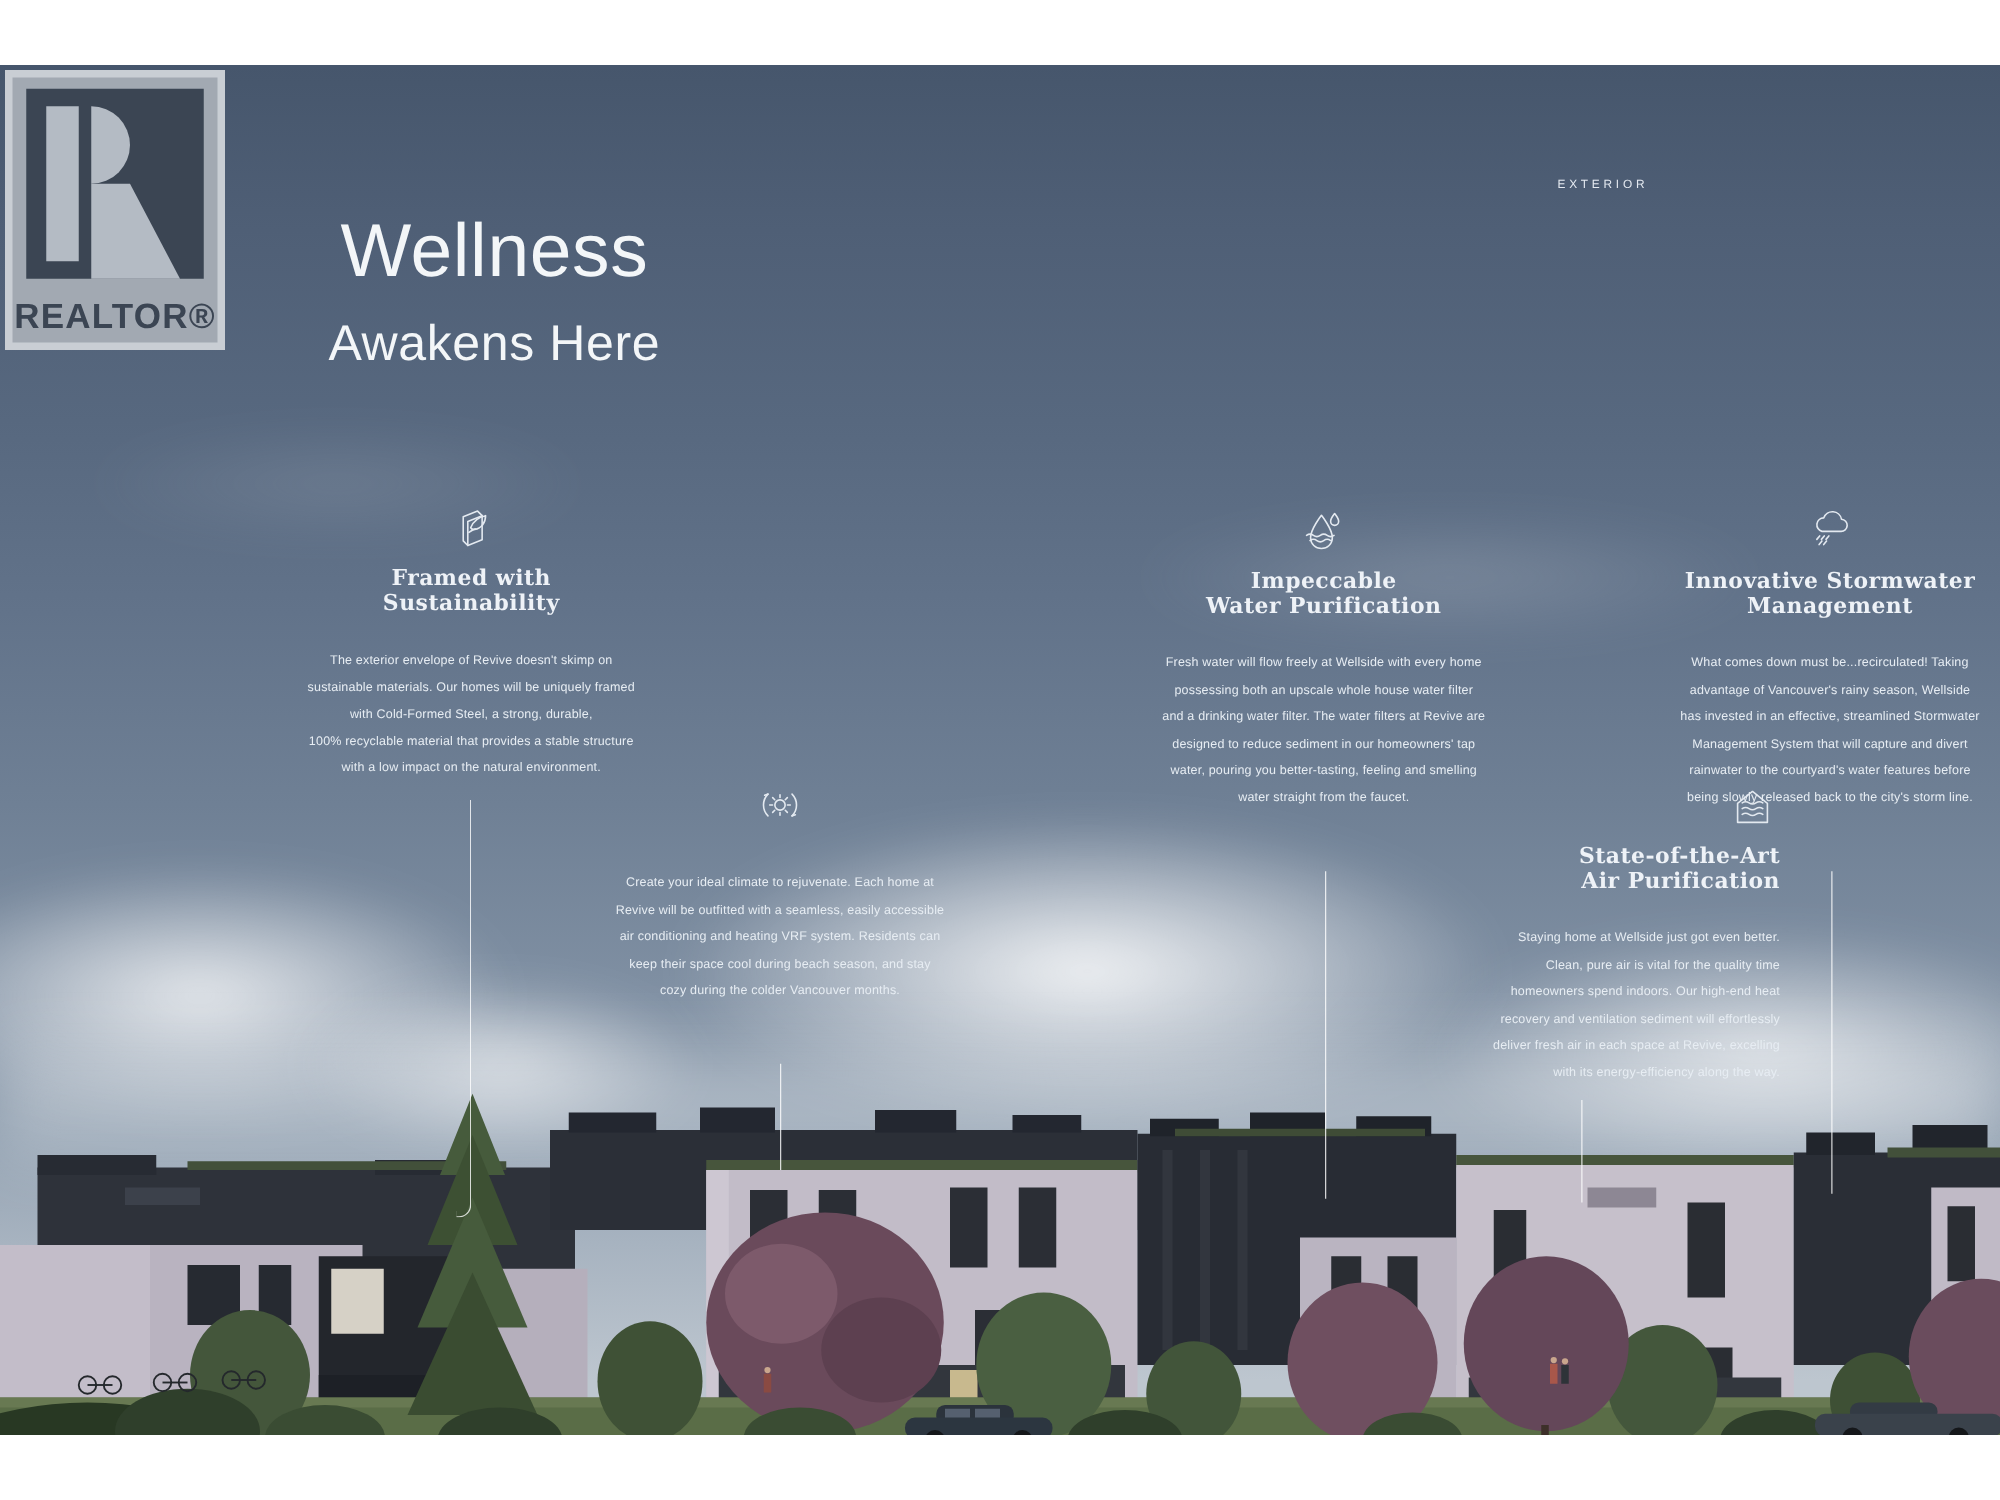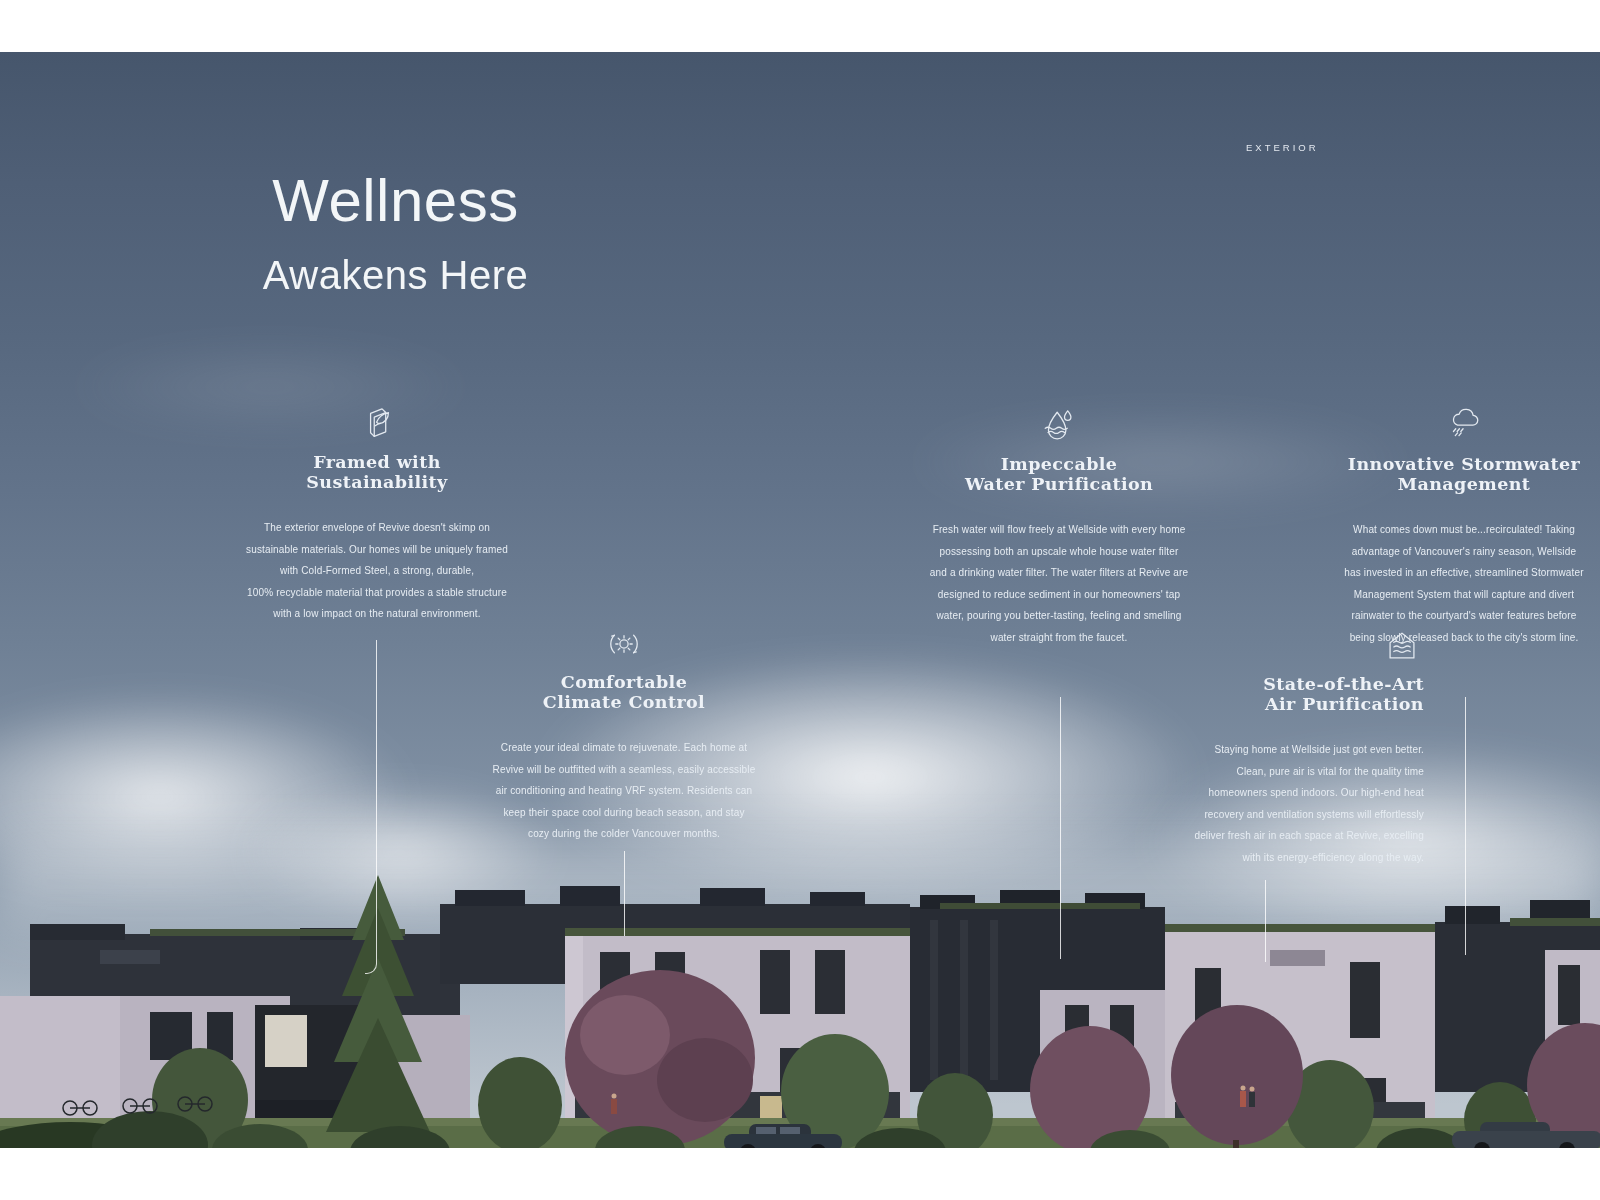--- a/index.html
+++ b/index.html
@@ -263,24 +263,20 @@
     <section class="feature f1">
       <div class="f-icon">
         <svg viewBox="0 0 48 48" fill="none" stroke="#e3e9f0" stroke-width="1.4" stroke-linecap="round" stroke-linejoin="round">
           <circle cx="24" cy="24" r="4.5"></circle>
           <path d="M24 17.5 V15 M24 30.5 V33 M17.5 24 H15 M30.5 24 H33 M19.4 19.4 L17.6 17.6 M28.6 28.6 L30.4 30.4 M19.4 28.6 L17.6 30.4 M28.6 19.4 L30.4 17.6"></path>
           <path d="M13.5 33.5 A13.5 13.5 0 0 1 13.5 14.5"></path>
           <path d="M34.5 14.5 A13.5 13.5 0 0 1 34.5 33.5"></path>
           <path d="M13.5 14.5 L10.6 15.4 M34.5 33.5 L37.4 32.6"></path>
         </svg>
       </div>
-      <h3 class="f-head">
-        <div>Comfortable</div>
-        <div>Climate Control</div>
-      </h3>
       <div class="f-body">
           <div>Create your ideal climate to rejuvenate. Each home at</div>
           <div>Revive will be outfitted with a seamless, easily accessible</div>
           <div>air conditioning and heating VRF system. Residents can</div>
           <div>keep their space cool during beach season, and stay</div>
           <div>cozy during the colder Vancouver months.</div>
         </div>
     </section>
 
     <section class="feature f2">
@@ -316,21 +312,21 @@
         </svg>
       </div>
       <h3 class="f-head">
         <div>State-of-the-Art</div>
         <div>Air Purification</div>
       </h3>
       <div class="f-body">
           <div>Staying home at Wellside just got even better.</div>
           <div>Clean, pure air is vital for the quality time</div>
           <div>homeowners spend indoors. Our high-end heat</div>
-          <div>recovery and ventilation systems will effortlessly</div>
+          <div>recovery and ventilation sediment will effortlessly</div>
           <div>deliver fresh air in each space at Revive, excelling</div>
           <div>with its energy-efficiency along the way.</div>
         </div>
     </section>
 
     <section class="feature f4">
       <div class="f-icon">
         <svg viewBox="0 0 48 48" fill="none" stroke="#e3e9f0" stroke-width="1.4" stroke-linecap="round" stroke-linejoin="round">
           <path d="M17 23 A6 6 0 0 1 18.6 11.2 A8 8 0 0 1 34 12.4 A5.3 5.3 0 0 1 33.4 23 Z"></path>
           <path d="M15 27 L12.5 30 M19 27 L16.5 30 M23 27 L20.5 30 M17 31.5 L14.5 34.5 M21 31.5 L18.5 34.5"></path>
@@ -345,13 +341,25 @@
           <div>advantage of Vancouver's rainy season, Wellside</div>
           <div>has invested in an effective, streamlined Stormwater</div>
           <div>Management System that will capture and divert</div>
           <div>rainwater to the courtyard's water features before</div>
           <div>being slowly released back to the city's storm line.</div>
         </div>
     </section>
 
   </div>
 
+  <div class="realtor">
+    <svg width="176" height="224" viewBox="0 0 176 224">
+      <rect x="3" y="3" width="170" height="218" fill="var(--logo-panel,#a2a9b2)" stroke="#c9ced4" stroke-width="6"></rect>
+      <rect x="17" y="15" width="142" height="152" fill="var(--logo-navy,#3b4553)"></rect>
+      <g fill="#b4bbc4">
+        <rect x="33" y="29" width="26" height="124"></rect>
+        <path d="M69 29 A31 31 0 0 1 69 91 Z"></path>
+        <polygon points="69,91 100,91 140,167 69,167"></polygon>
+      </g>
+      <text x="88" y="206" text-anchor="middle" font-family="Liberation Sans, sans-serif" font-weight="bold" font-size="28" letter-spacing="1" fill="var(--logo-navy,#3b4553)">REALTOR®</text>
+    </svg>
+  </div>
 </div>
 
 </body></html>

